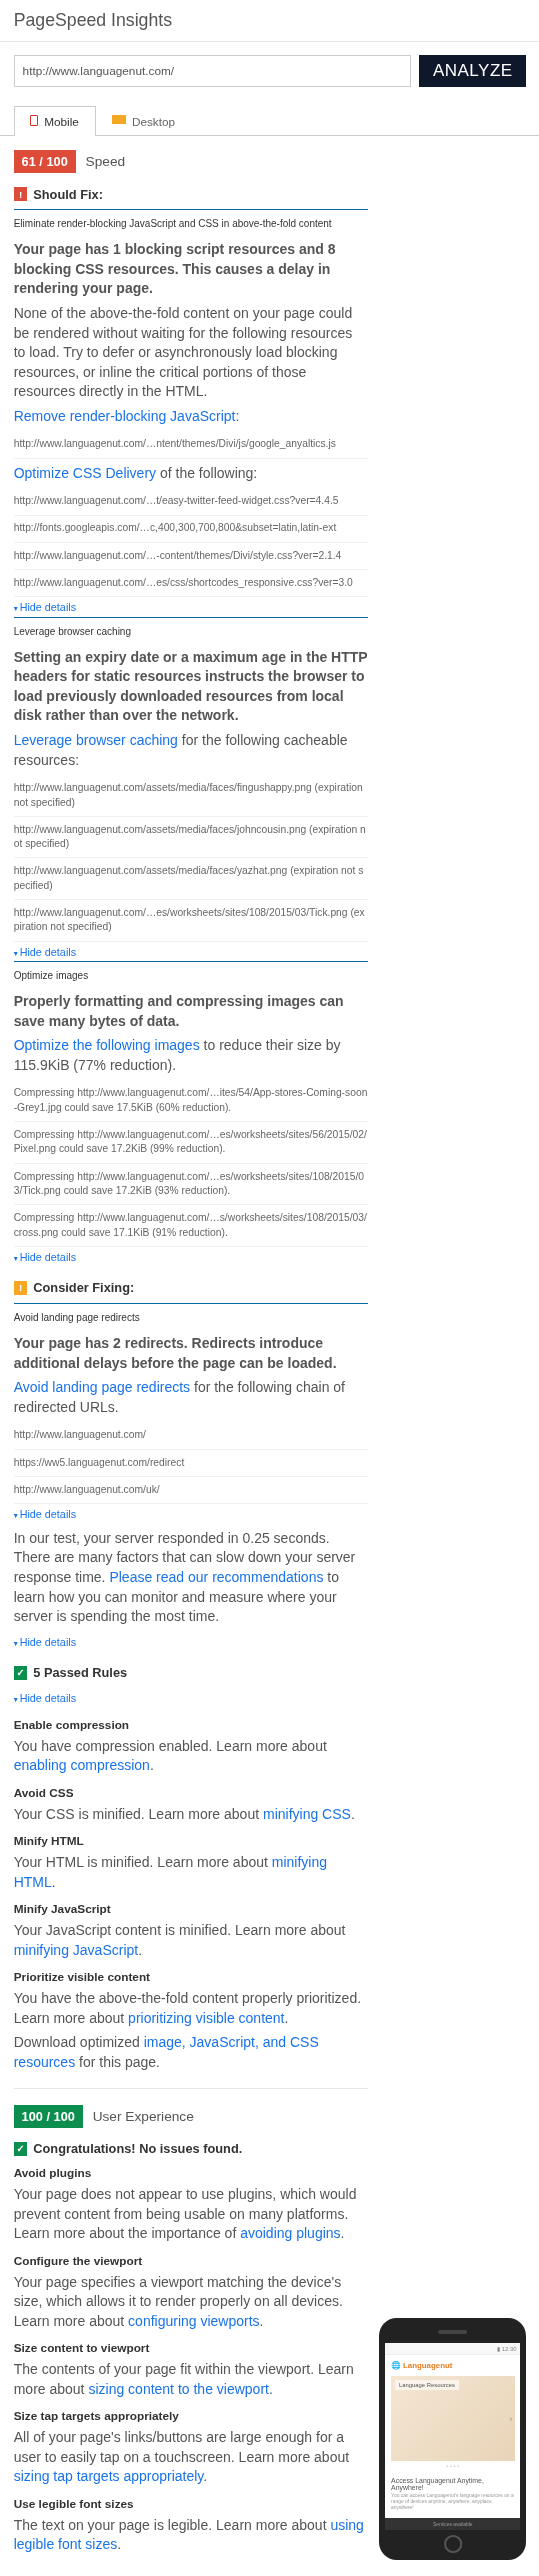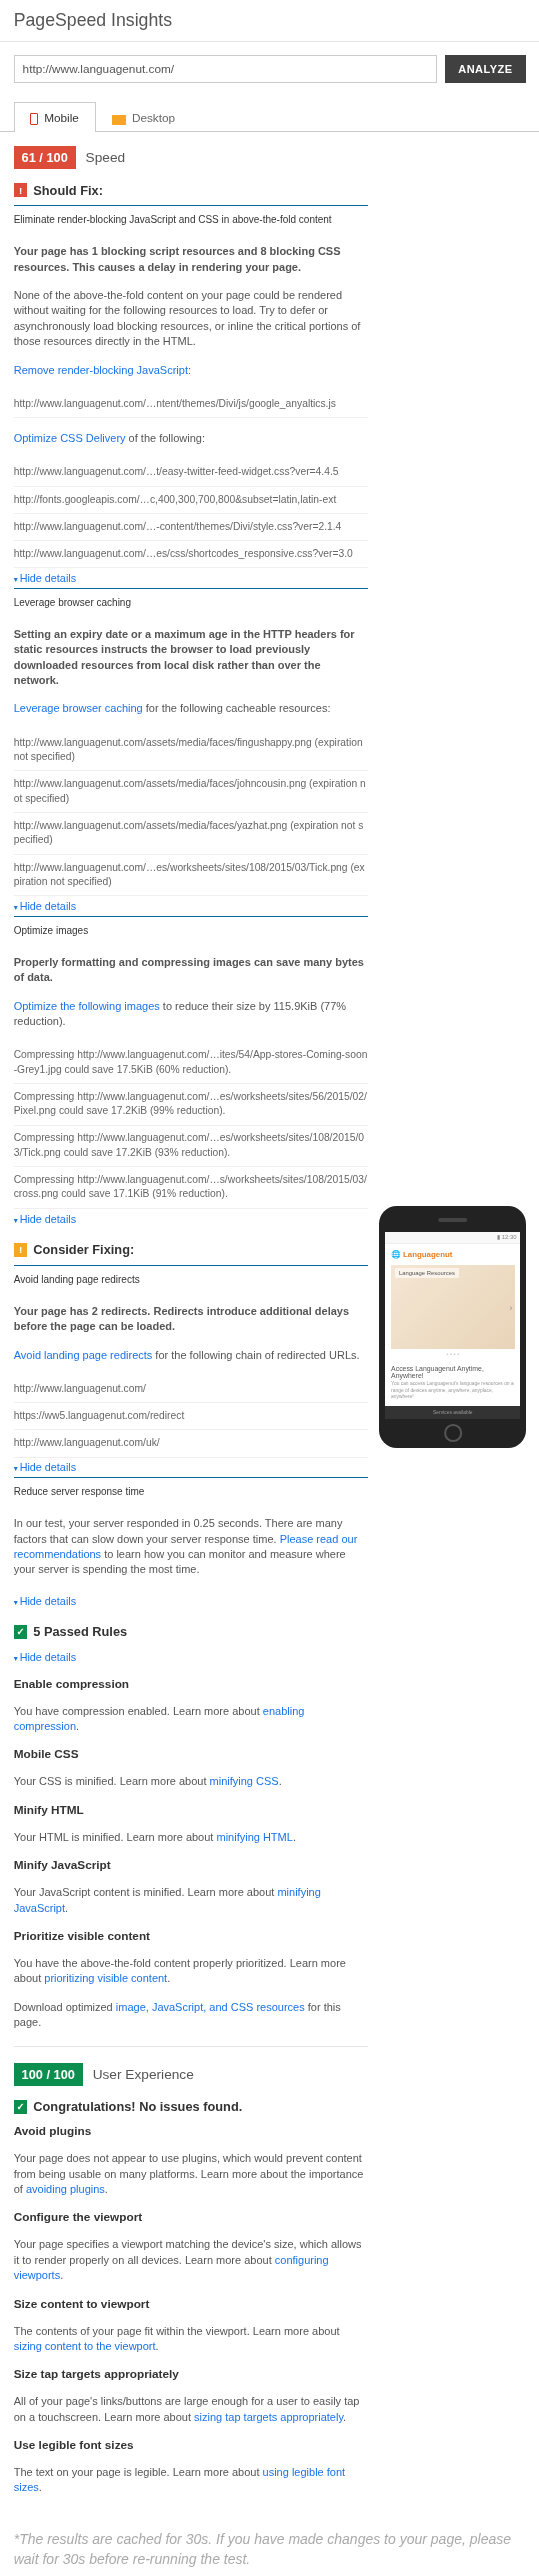--- a/index.html
+++ b/index.html
@@ -1,40 +1,40 @@
 <!DOCTYPE html>
 <html><head>
 <meta charset="utf-8">
 <style>
 *{box-sizing:border-box;margin:0;padding:0}
 body{font-family:Arial,Helvetica,sans-serif;font-size:11.8px;color:#333;background:#fff;width:540px}
 .header{padding:9.8px 13.7px;font-size:17.7px;color:#555;font-weight:400;border-bottom:1px solid #e5e5e5}
 .url-bar{padding:13.7px;display:flex;gap:7.9px}
 .url-input{flex:1;padding:5.9px 7.9px;border:1px solid #ccc;font-size:11.8px;color:#555}
-.analyze-btn{background:#404040;color:#fff;border:none;padding:5.9px 13.7px;font-size:11px;font-weight:bold;letter-spacing:0.5px;cursor:pointer}
+.analyze-btn{background:#0f172a;color:#fff;border:none;padding:5.9px 13.7px;font-size:17px;font-weight:normal;letter-spacing:0.5px;cursor:pointer}
 .tabs{display:flex;border-bottom:1px solid #ccc;padding:0 13.7px;margin-top:3.9px}
-.tab{padding:7.9px 15.7px;display:flex;align-items:flex-end;gap:5.9px;font-size:11.8px;color:#666;cursor:pointer;border:1px solid transparent;border-bottom:none;position:relative;top:1px}
+.tab{padding:7.9px 15.7px;display:flex;align-items:flex-start;gap:5.9px;font-size:11.8px;color:#666;cursor:pointer;border:1px solid transparent;border-bottom:none;position:relative;top:1px}
 .tab.active{border-color:#ccc;background:#fff;color:#333}
 .tab-icon{width:13.7px;height:9.8px;border:1px solid;display:inline-block}
 .tab-icon.mobile{width:7.9px;height:11.8px;border-color:#d93025;border-radius:1px}
 .tab-icon.desktop{border-color:#f5a623;background:#f5a623}
-.content{padding:13.7px;display:flex;gap:11.8px;align-items:center}
+.content{padding:13.7px;display:flex;gap:11.8px;align-items:flex-end}
 .main{flex:1;min-width:0}
 .phone{width:147px;flex-shrink:0}
 .score-row{display:flex;align-items:center;gap:9.8px;margin-bottom:13.7px}
 .score-badge{padding:3.9px 7.9px;color:#fff;font-weight:bold;font-size:12.8px}
 .red-bg{background:#dd4b39}
 .green-bg{background:#0c8e4e}
 .yellow-bg{background:#f5a623}
 .score-label{font-size:13.7px;color:#555}
 .section-header{display:flex;align-items:center;gap:5.9px;margin:13.7px 0 7.9px;font-size:12.8px;font-weight:bold;color:#333}
 .indicator{width:13.7px;height:13.7px;display:inline-flex;align-items:center;justify-content:center;color:#fff;font-size:9.8px;font-weight:bold}
 .rule-title{font-size:10px;color:#333;padding:7.9px 0 5.9px;border-top:1px solid #0369a1}
 .rule-title:first-of-type{border-top:none}
-.desc{font-size:11px;color:#555;margin:13px 0;line-height:1.4}
+.desc{font-size:14px;color:#555;margin:5px 0;line-height:1.4}
 .desc b{font-weight:bold}
 .link{color:#1a73e8;text-decoration:none;cursor:pointer}
 .url-item{font-size:10.3px;color:#666;padding:5.9px 0;border-bottom:1px solid #f0f0f0;word-break:break-all;line-height:1.4}
 .toggle{color:#1a73e8;font-size:10.8px;cursor:pointer;padding:3.9px 0;display:inline-block}
 .toggle::before{content:"▾";font-size:7.9px;margin-right:2px}
 .subtitle{font-size:11.8px;color:#333;margin:9.8px 0 3.9px;font-weight:700}
 .divider{border-top:1px solid #e5e5e5;margin:15.7px 0}
 .footnote{font-size:14px;color:#aaa;font-style:italic;padding:7.9px 13.7px;line-height:1.4}
 
 .phone-frame{background:#222;border-radius:17.7px;padding:25.5px 5.9px 29.5px;position:relative}
@@ -122,33 +122,32 @@
 </div>
 
 <div class="rule-title">Avoid landing page redirects</div>
 <p class="desc"><b>Your page has 2 redirects. Redirects introduce additional delays before the page can be loaded.</b></p>
 <p class="desc"><a class="link">Avoid landing page redirects</a><span> for the following chain of redirected URLs.</span></p>
 <div class="url-item">http://www.languagenut.com/</div>
 <div class="url-item">https://ww5.languagenut.com/redirect</div>
 <div class="url-item">http://www.languagenut.com/uk/</div>
 <span class="toggle">Hide details</span>
 
-<div class="rule-title">Reduce server response time</div>
 <p class="desc"><span>In our test, your server responded in 0.25 seconds. There are many factors that can slow down your server response time. </span><a class="link">Please read our recommendations</a><span> to learn how you can monitor and measure where your server is spending the most time.</span></p>
 <span class="toggle">Hide details</span>
 
 <div class="section-header">
   <span class="indicator green-bg">✓</span>
   <span>5 Passed Rules</span>
 </div>
 <span class="toggle">Hide details</span>
 
 <div class="subtitle">Enable compression</div>
 <p class="desc"><span>You have compression enabled. Learn more about </span><a class="link">enabling compression</a><span>.</span></p>
-<div class="subtitle">Mobile CSS</div>
+<div class="subtitle">Avoid CSS</div>
 <p class="desc"><span>Your CSS is minified. Learn more about </span><a class="link">minifying CSS</a><span>.</span></p>
 <div class="subtitle">Minify HTML</div>
 <p class="desc"><span>Your HTML is minified. Learn more about </span><a class="link">minifying HTML</a><span>.</span></p>
 <div class="subtitle">Minify JavaScript</div>
 <p class="desc"><span>Your JavaScript content is minified. Learn more about </span><a class="link">minifying JavaScript</a><span>.</span></p>
 <div class="subtitle">Prioritize visible content</div>
 <p class="desc"><span>You have the above-the-fold content properly prioritized. Learn more about </span><a class="link">prioritizing visible content</a><span>.</span></p>
 <p class="desc"><span>Download optimized </span><a class="link">image, JavaScript, and CSS resources</a><span> for this page.</span></p>
 
 <div class="divider"></div>

